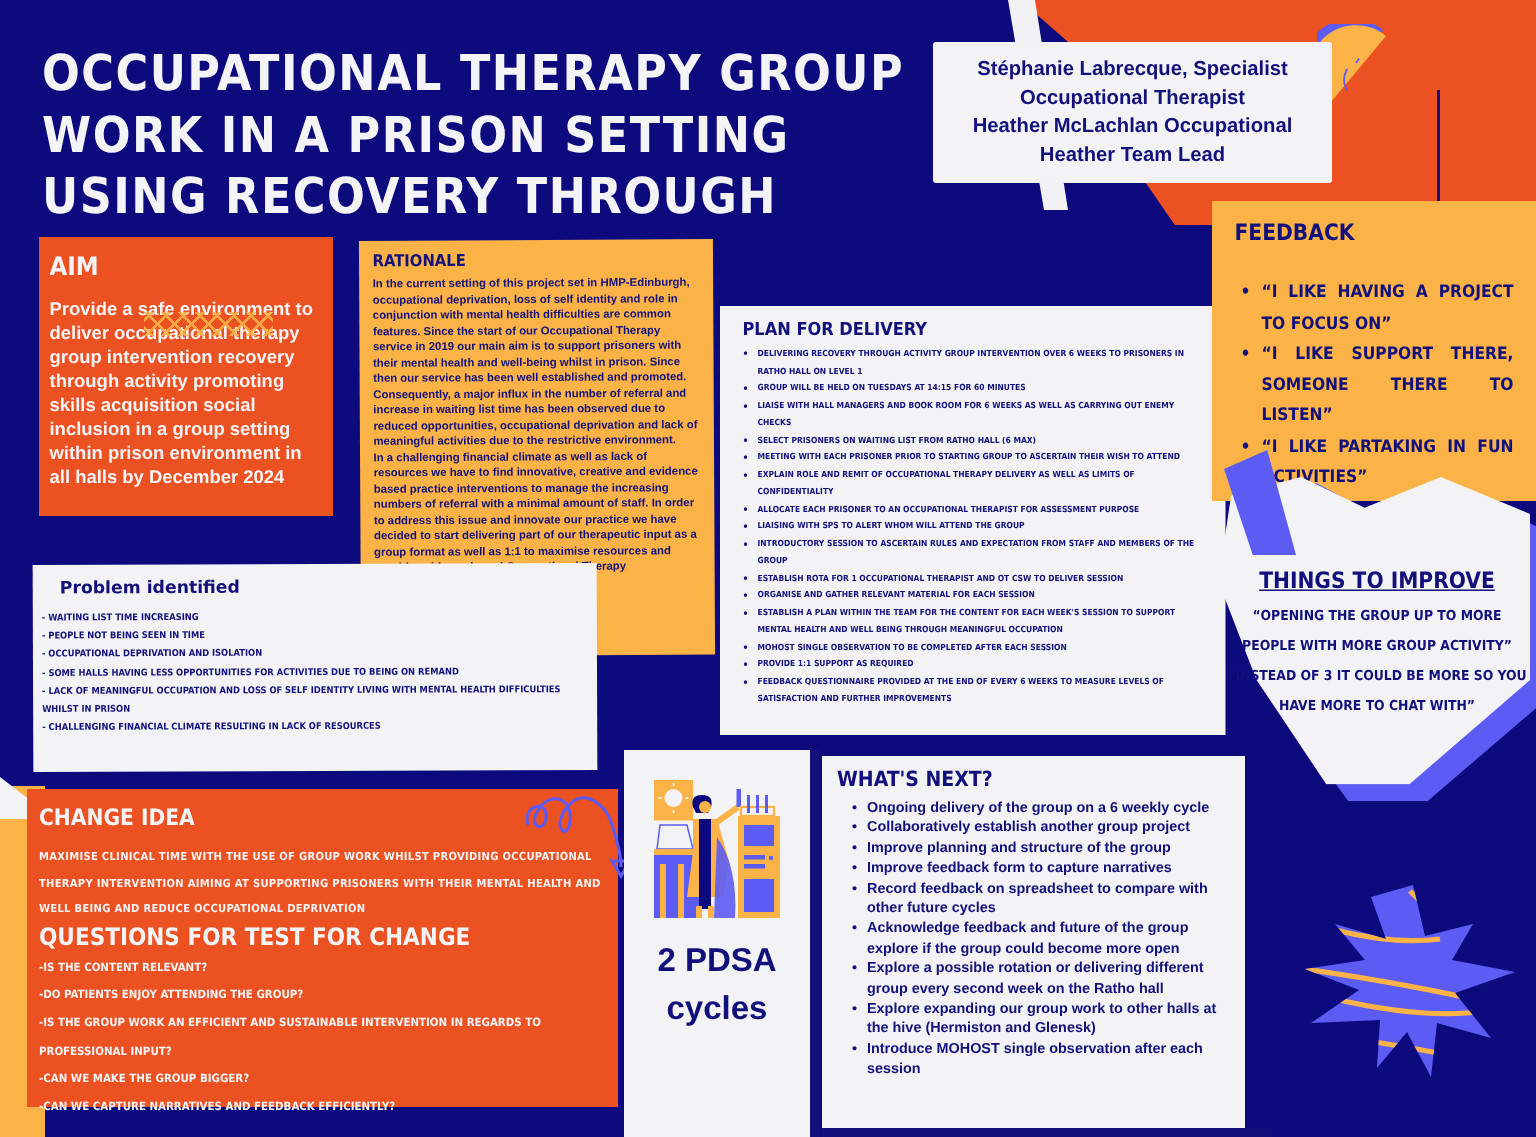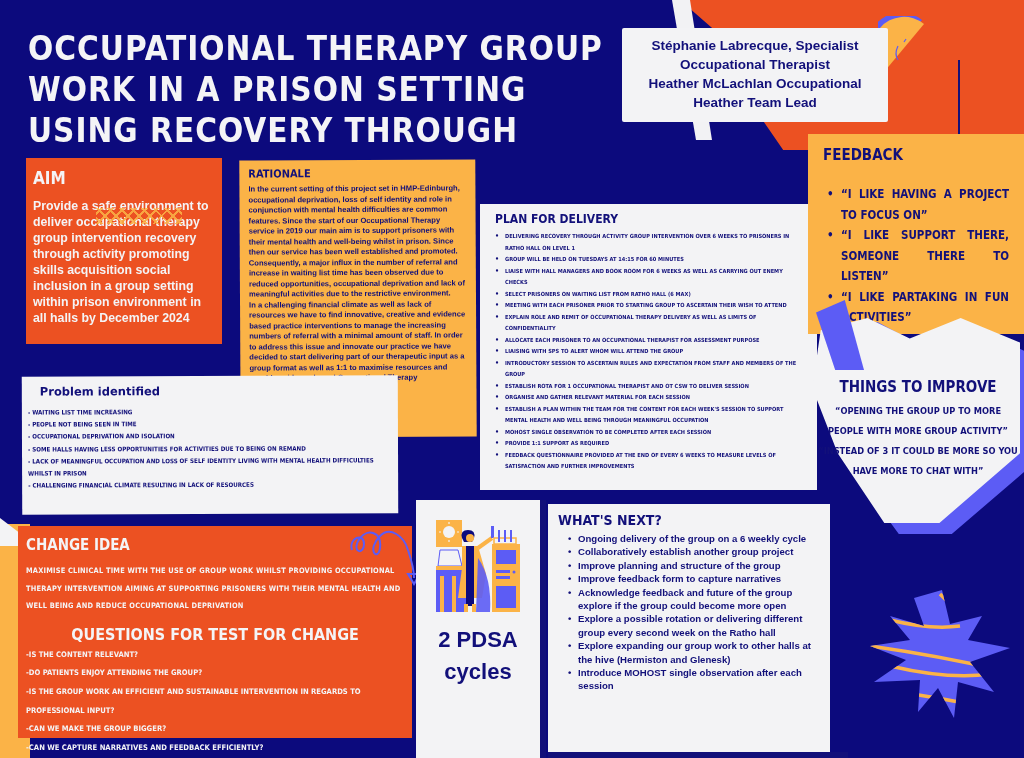--- a/index.html
+++ b/index.html
@@ -109,37 +109,37 @@
     clip-path: polygon(8% 8%, 30% 0%, 52% 12%, 74% 2%, 100% 14%, 100% 70%, 65% 100%, 40% 100%, 18% 70%, 6% 38%);
   }
   #heart {
     left: 808px; top: 318px; width: 212px; height: 205px;
     background: #f3f3f5;
     clip-path: polygon(6% 6%, 28% 0%, 48% 10%, 72% 0%, 100% 12%, 100% 66%, 62% 100%, 36% 100%, 14% 66%, 2% 34%);
   }
   #improve {
     left: 818px; top: 378px; width: 200px; text-align: center; color: #12107a;
   }
-  #improve h3 { font-size: 15px; margin-bottom: 5px; }
+  #improve h3 { font-size: 15px; margin-bottom: 5px; text-decoration: underline; }
   #improve p { font-size: 9.2px; line-height: 20px; }
   
   #change-accent {
     left: 0; top: 524px; width: 30px; height: 234px; background: #fbb347;
   }
   #change-white {
     left: 0; top: 518px; width: 22px; height: 28px; background: #f3f3f5;
     clip-path: polygon(0 0, 100% 60%, 100% 100%, 0 100%);
   }
   #change {
     left: 18px; top: 526px; width: 394px; height: 212px;
     background: #ec5122; color: #f4f4f6; padding: 10px 8px 6px 8px;
   }
   #change h2 { font-size: 15px; margin-bottom: 8px; }
   #change p.idea { font-size: 7.4px; line-height: 17.5px; letter-spacing: 0.2px; }
-  #change h2.q { font-size: 16px; margin-top: 10px; margin-bottom: 2px; text-align: center; }
+  #change h2.q { font-size: 16px; margin-bottom: 2px; }
   #change ul { list-style: none; }
   #change li { font-size: 7.6px; line-height: 18.7px; }
   
   #pdsa {
     left: 416px; top: 500px; width: 124px; height: 258px; background: #f3f3f5;
   }
   #pdsa-bar { left: 540px; top: 500px; width: 6px; height: 258px; background: #12107a; }
   #pdsa-label {
     left: 420px; top: 624px; width: 116px; text-align: center;
     color: #12107a; font-weight: bold; font-size: 22px; line-height: 32px;
@@ -307,20 +307,21 @@
   <div>cycles</div>
 </div>
 
 <section class="abs" id="next">
   <h3 class="condensed">What's next?</h3>
   <ul>
     <li>Ongoing delivery of the group on a 6 weekly cycle</li>
     <li> Collaboratively establish another group project</li>
     <li>Improve planning and structure of the group</li>
     <li>Improve feedback form to capture narratives</li>
+    <li>Record feedback on spreadsheet to compare with other future cycles</li>
     <li>Acknowledge feedback and future of the group explore if the group could become more open</li>
     <li>Explore a possible rotation or delivering different group every second week on the Ratho hall</li>
     <li>Explore expanding our group work to other halls at the hive (Hermiston and Glenesk)</li>
     <li>Introduce MOHOST single observation after each session</li>
   </ul>
 </section>
 <div class="abs" id="next-bottom"></div>
 
 <svg class="abs" id="starburst" viewBox="0 0 150 130">
   <defs>

